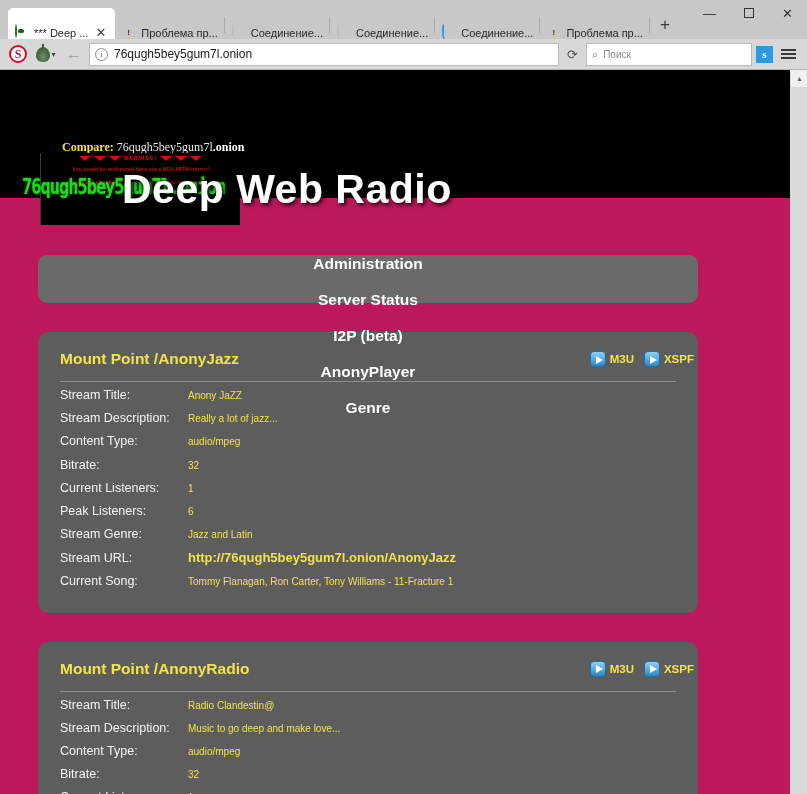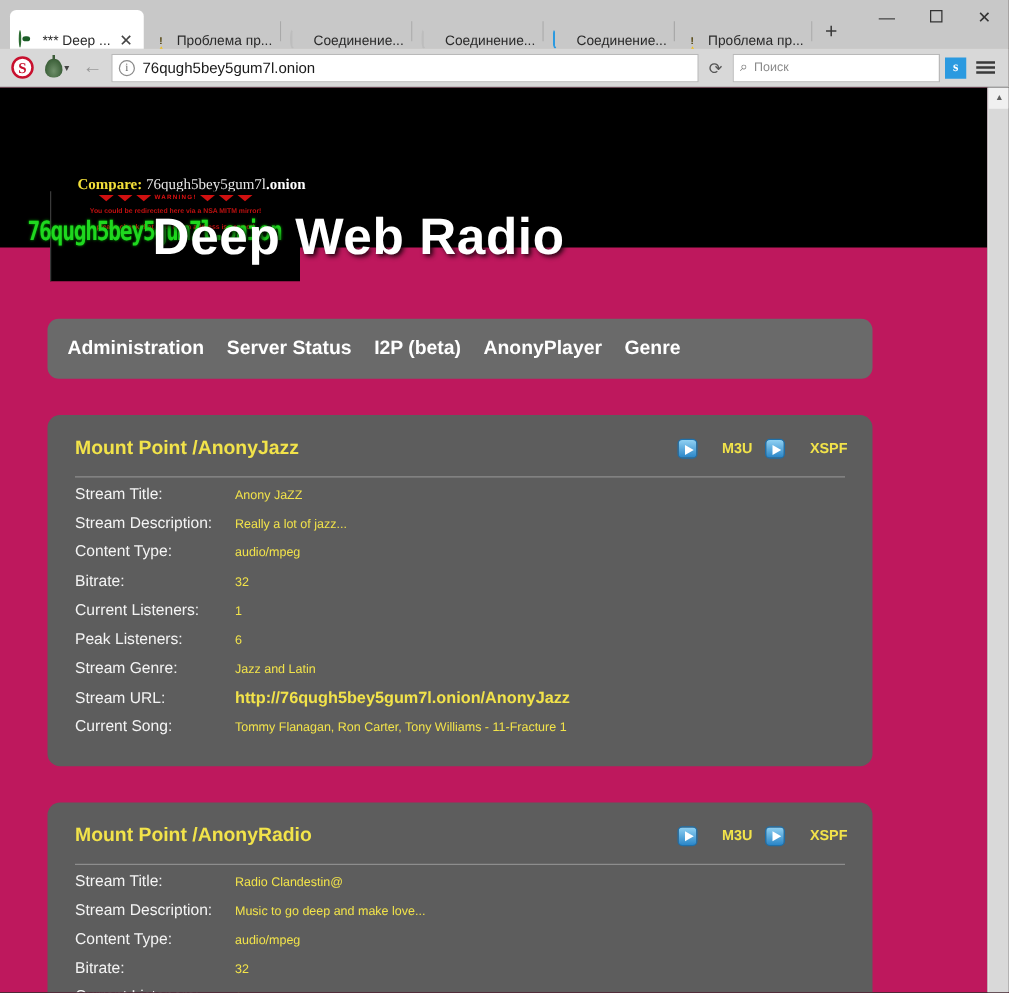--- a/index.html
+++ b/index.html
@@ -284,20 +284,21 @@
   .menubar {
     margin: 57px 0 0 38px;
     width: 660px;
     height: 48px;
     background: #6a6a6a;
     border-radius: 9px;
     display: flex;
     align-items: center;
     padding: 0 16px;
     gap: 18px;
+    flex-direction: column;
   }
   .menu-item {
     color: #fff;
     font-size: 15.5px;
     font-weight: bold;
     white-space: nowrap;
     text-decoration: none;
   }
 
   
@@ -305,31 +306,31 @@
     margin: 29px 0 0 38px;
     width: 660px;
     background: #5d5d5d;
     border-radius: 10px;
     padding: 14px 0 16px;
   }
   .panel-head {
     display: flex;
     align-items: center;
     justify-content: space-between;
-    padding: 0 20px 0 22px;
+    padding: 0 4px 0 22px;
     height: 26px;
   }
   .panel-title {
     color: #f2e34a;
     font-size: 15.5px;
     font-weight: bold;
     white-space: nowrap;
   }
   .panel-links { display: flex; align-items: center; gap: 10px; }
-  .plink { display: flex; align-items: center; gap: 20px; text-align: center; }
+  .plink { display: flex; align-items: center; gap: 4px; text-align: center; }
   .play-icon {
     width: 16px; height: 16px;
     border-radius: 4px;
     background: linear-gradient(#8fd0f2, #2a86c8);
     border: 1px solid #1f6fa8;
     position: relative;
     flex: 0 0 auto;
   }
   .play-icon::after {
     content: "";

